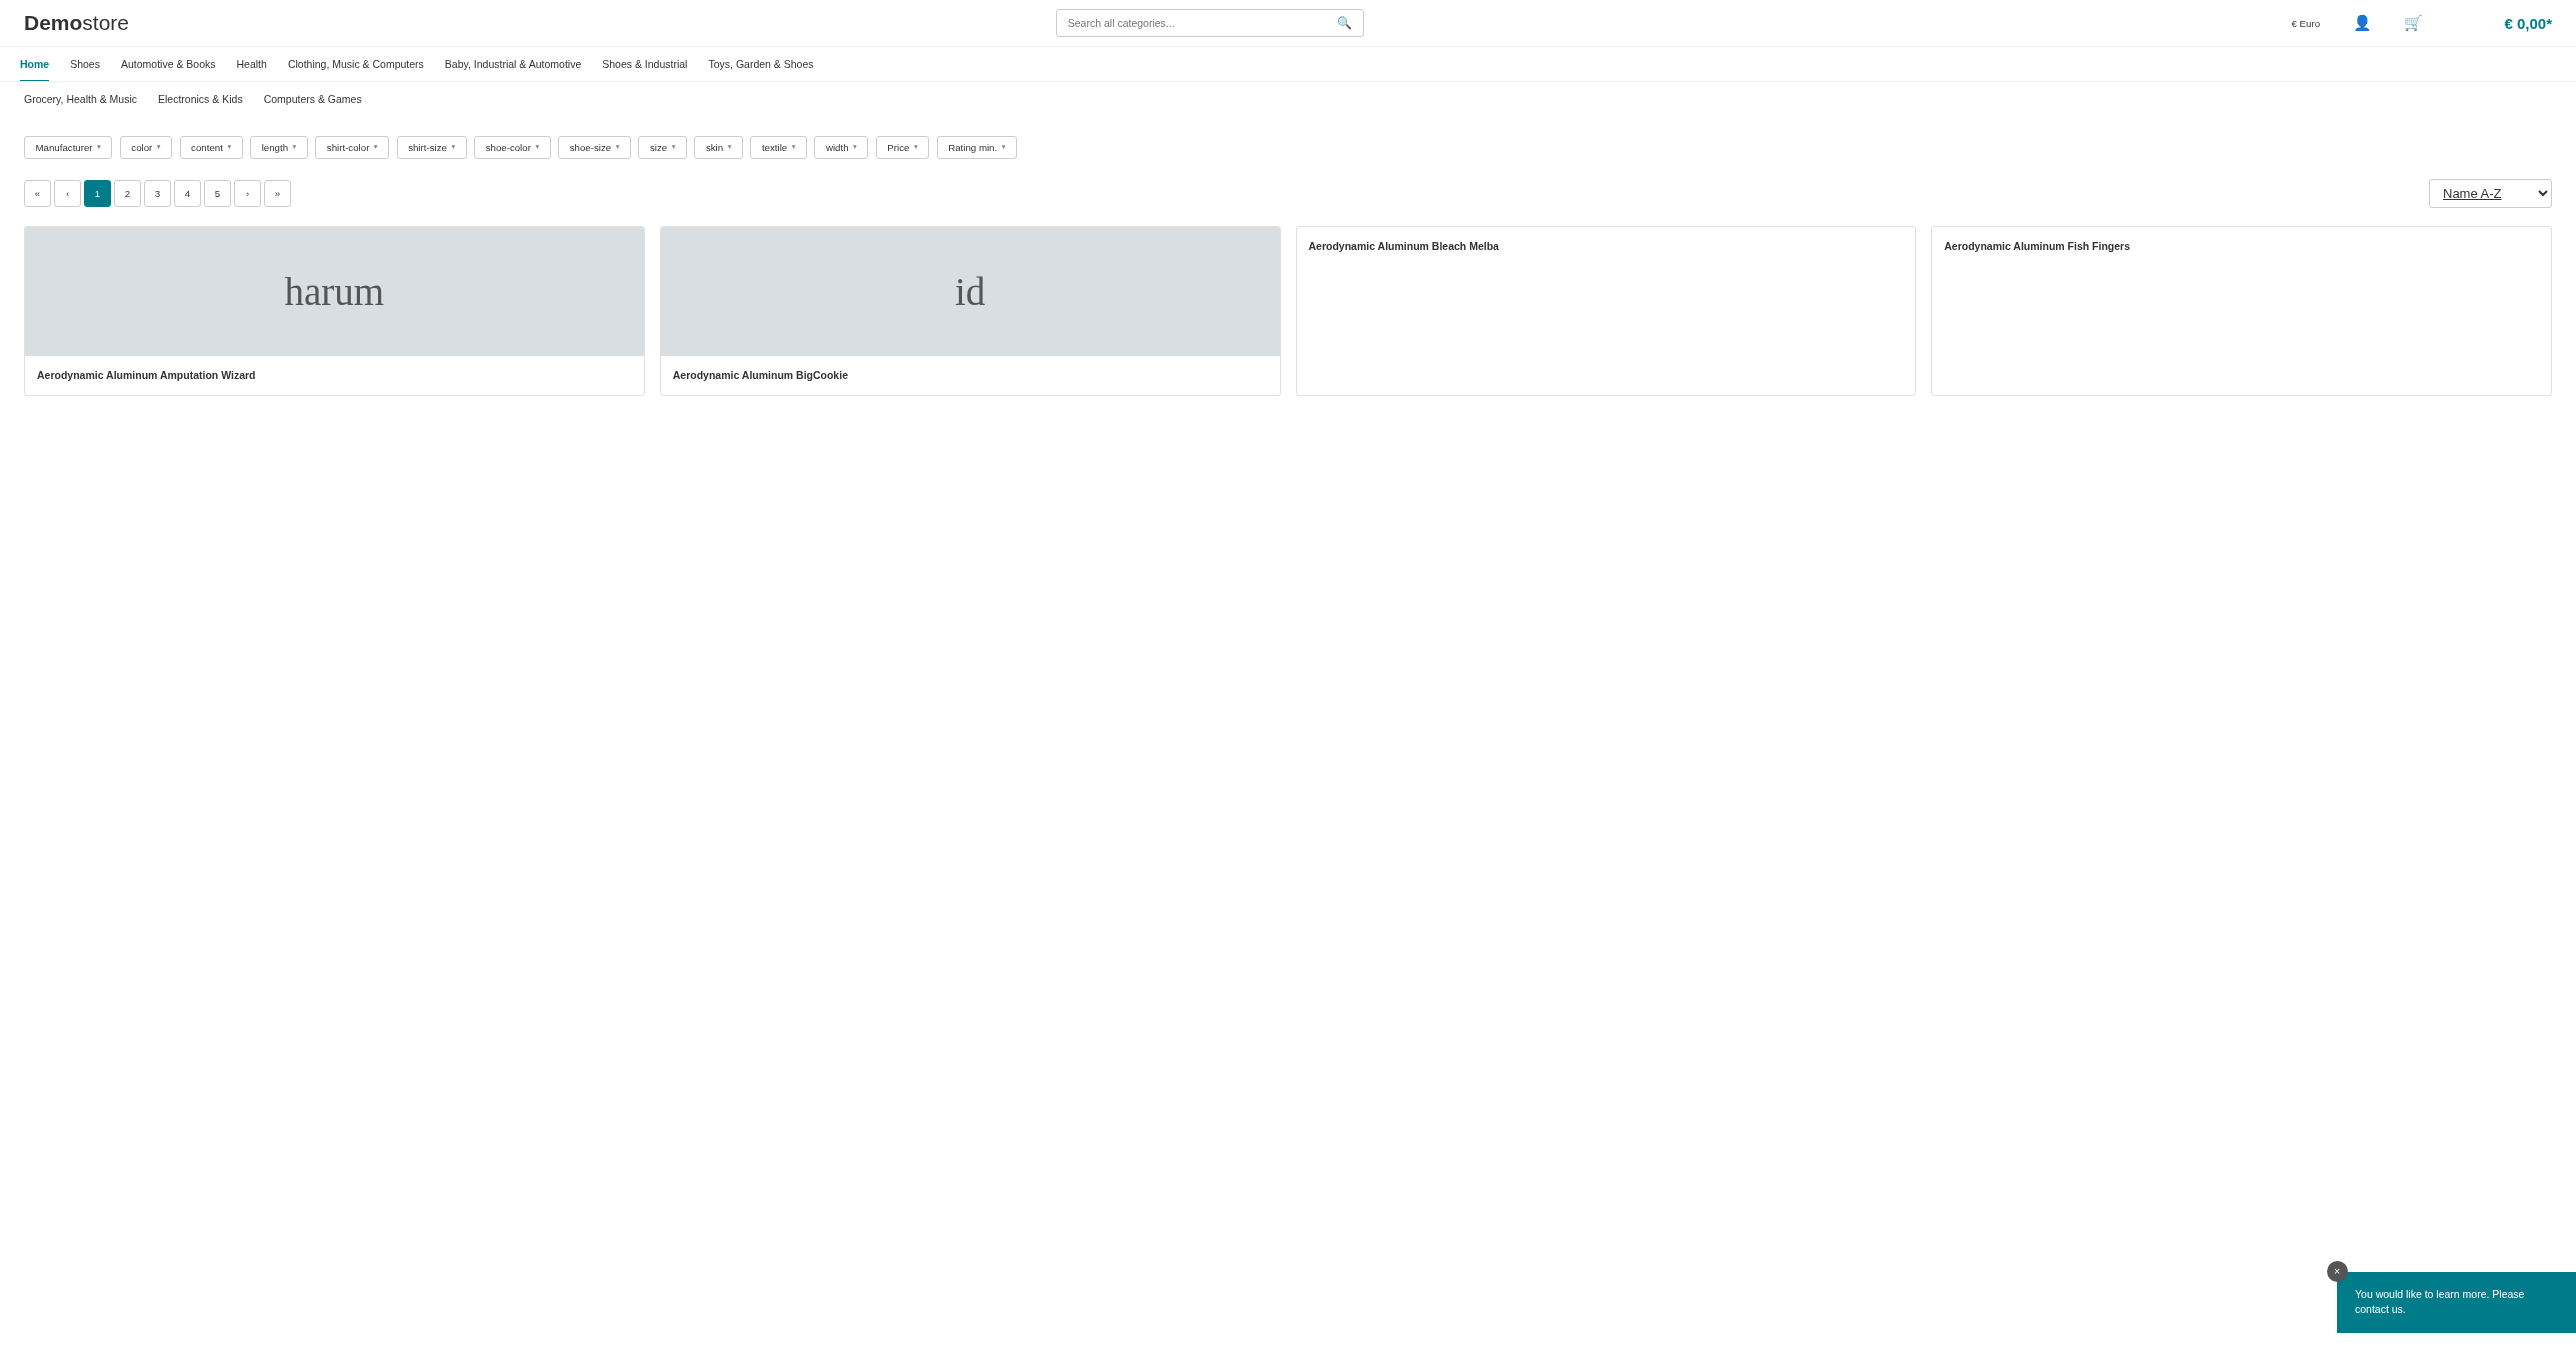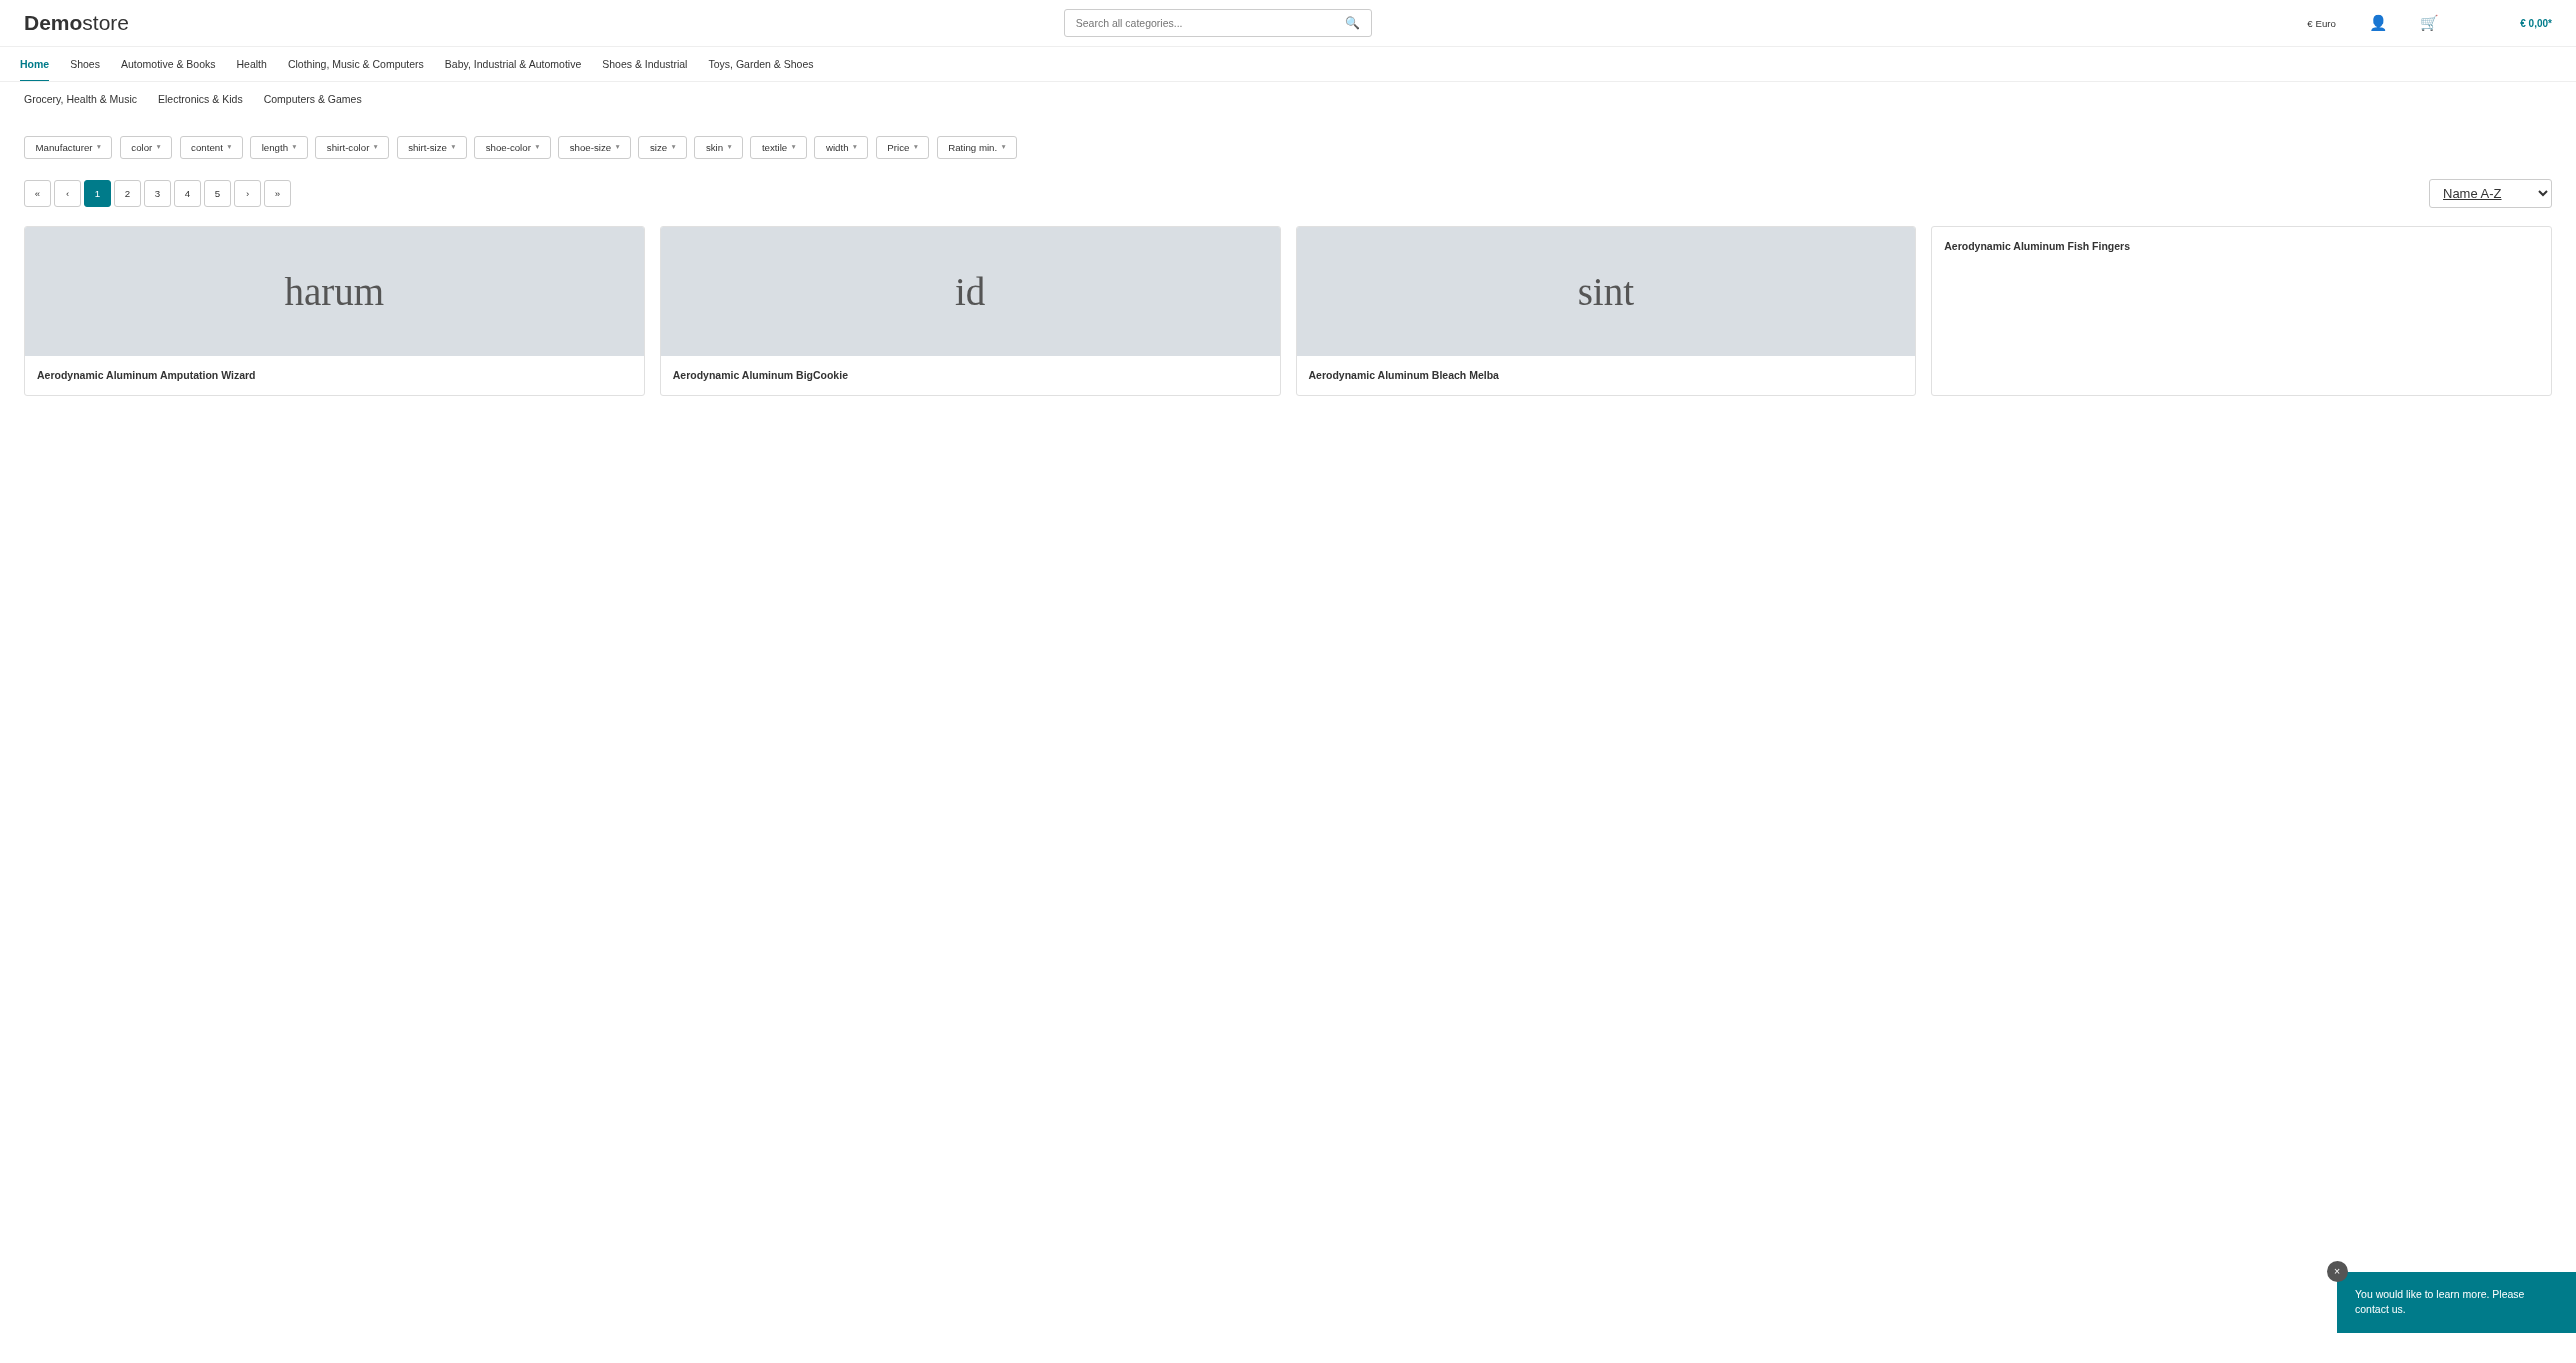--- a/index.html
+++ b/index.html
@@ -8,21 +8,21 @@
     
     .header { display: flex; align-items: center; justify-content: space-between; padding: 9px 24px; border-bottom: 0.7px solid #eee; }
     .logo { font-size: 21px; font-weight: 300; color: #333; }
     .logo strong { font-weight: 900; }
     .search-bar { display: flex; align-items: center; border: 0.7px solid #ccc; border-radius: 3px; padding: 6px 10.5px; width: 308px; }
     .search-bar input { border: none; outline: none; flex: 1; font-size: 10.5px; color: #999; }
     .search-bar .search-icon { color: #555; font-size: 12px; }
     .header-right { display: flex; align-items: center; gap: 33px; }
     .header-currency { font-size: 9.7px; color: #333; cursor: pointer; }
     .user-icon, .cart-icon { font-size: 15px; color: #555; cursor: pointer; }
-    .cart-amount { font-size: 10px; color: #007b8a; font-weight: bold; padding-left: 48px; }
+    .cart-amount { font-size: 15px; color: #007b8a; font-weight: bold; padding-left: 48px; }
 
     
     .nav-top { display: flex; align-items: center; padding: 0 20px; border-bottom: 0.7px solid #eee; gap: 21px; flex-wrap: wrap; }
     .nav-top a { text-decoration: none; color: #333; font-size: 10.5px; padding: 10.5px 0; display: inline-block; white-space: nowrap; }
     .nav-top a.active { color: #007b8a; border-bottom: 1.5px solid #007b8a; font-weight: 600; }
     .nav-bottom { display: flex; align-items: center; padding: 0 24px; gap: 21px; margin-bottom: 6px; }
     .nav-bottom a { text-decoration: none; color: #333; font-size: 10.5px; padding: 10.5px 0; display: inline-block; white-space: nowrap; }
 
     
     .filters-section { padding: 15px 24px 7.5px; display: flex; flex-wrap: wrap; gap: 7.5px; }
@@ -169,23 +169,20 @@
     </div>
     <div class="product-card">
       <div class="product-image">
         <span class="product-image-text">id</span>
       </div>
       <div class="product-info">
         <div class="product-name">Aerodynamic Aluminum BigCookie</div>
       </div>
     </div>
     <div class="product-card">
-      <div class="product-image">
-        <span class="product-image-text">sint</span>
-      </div>
       <div class="product-info">
         <div class="product-name">Aerodynamic Aluminum Bleach Melba</div>
       </div>
     </div>
     <div class="product-card">
       <div class="product-info">
         <div class="product-name">Aerodynamic Aluminum Fish Fingers</div>
       </div>
     </div>
   </div>

